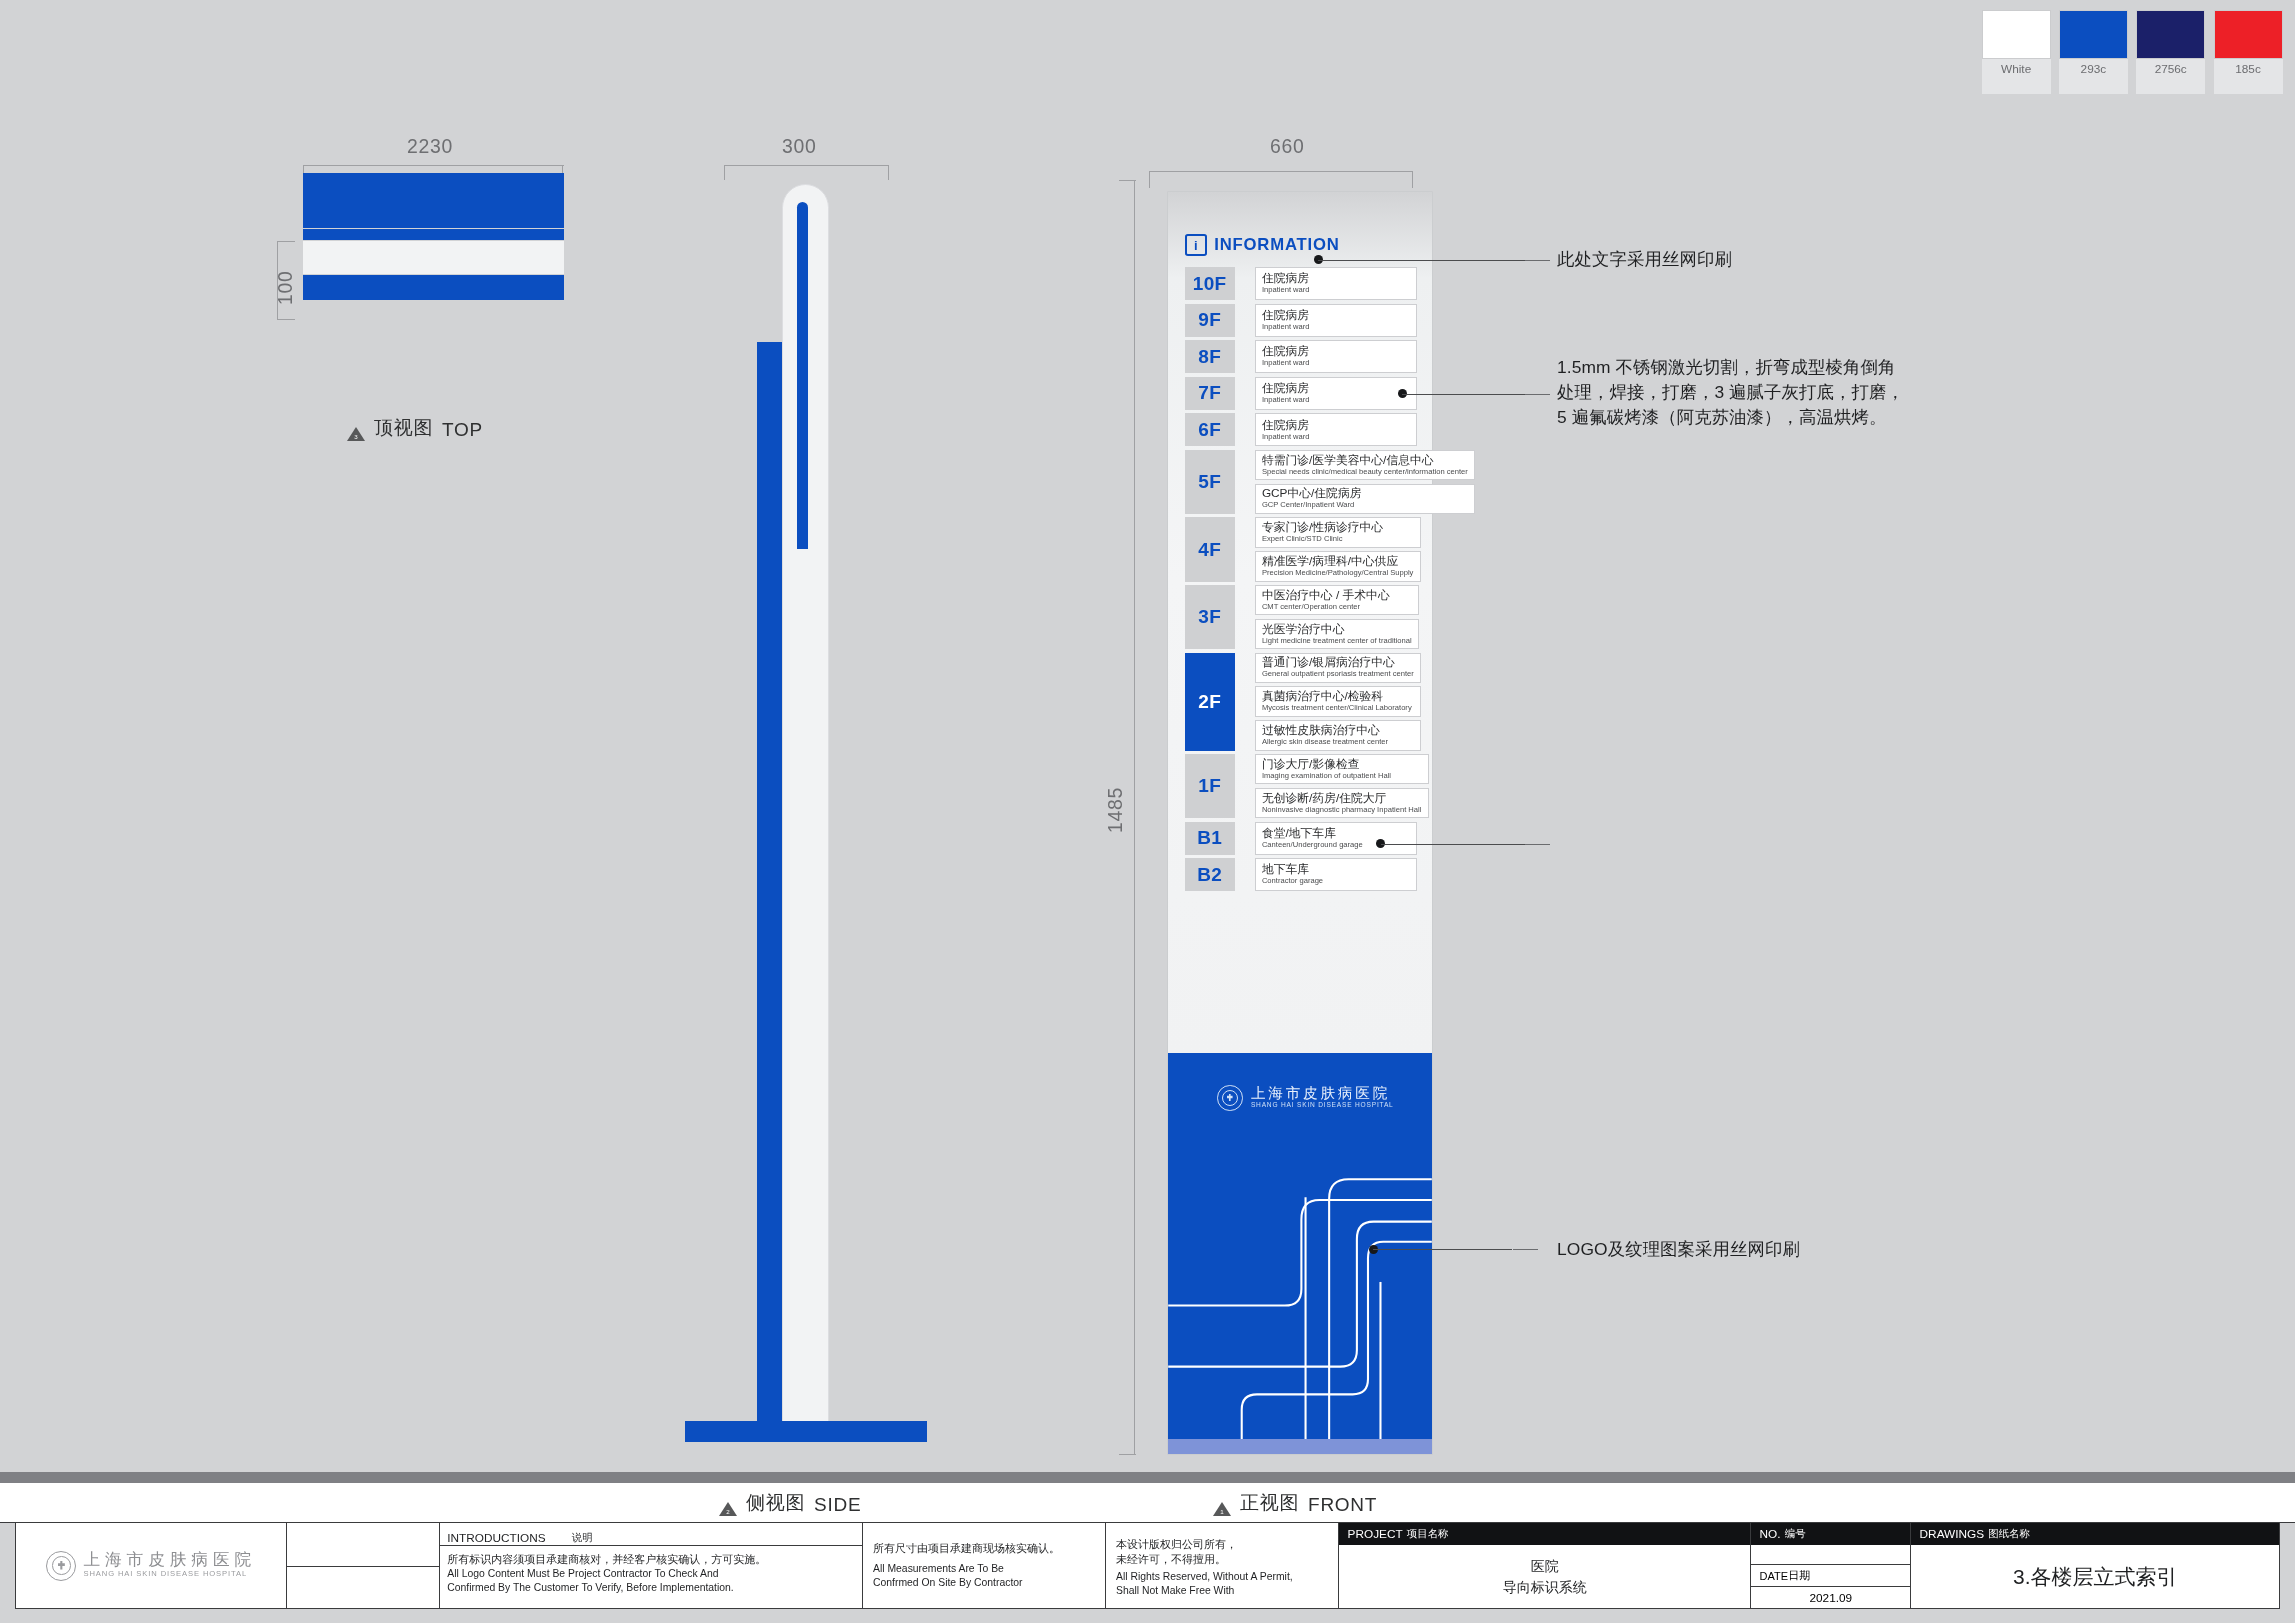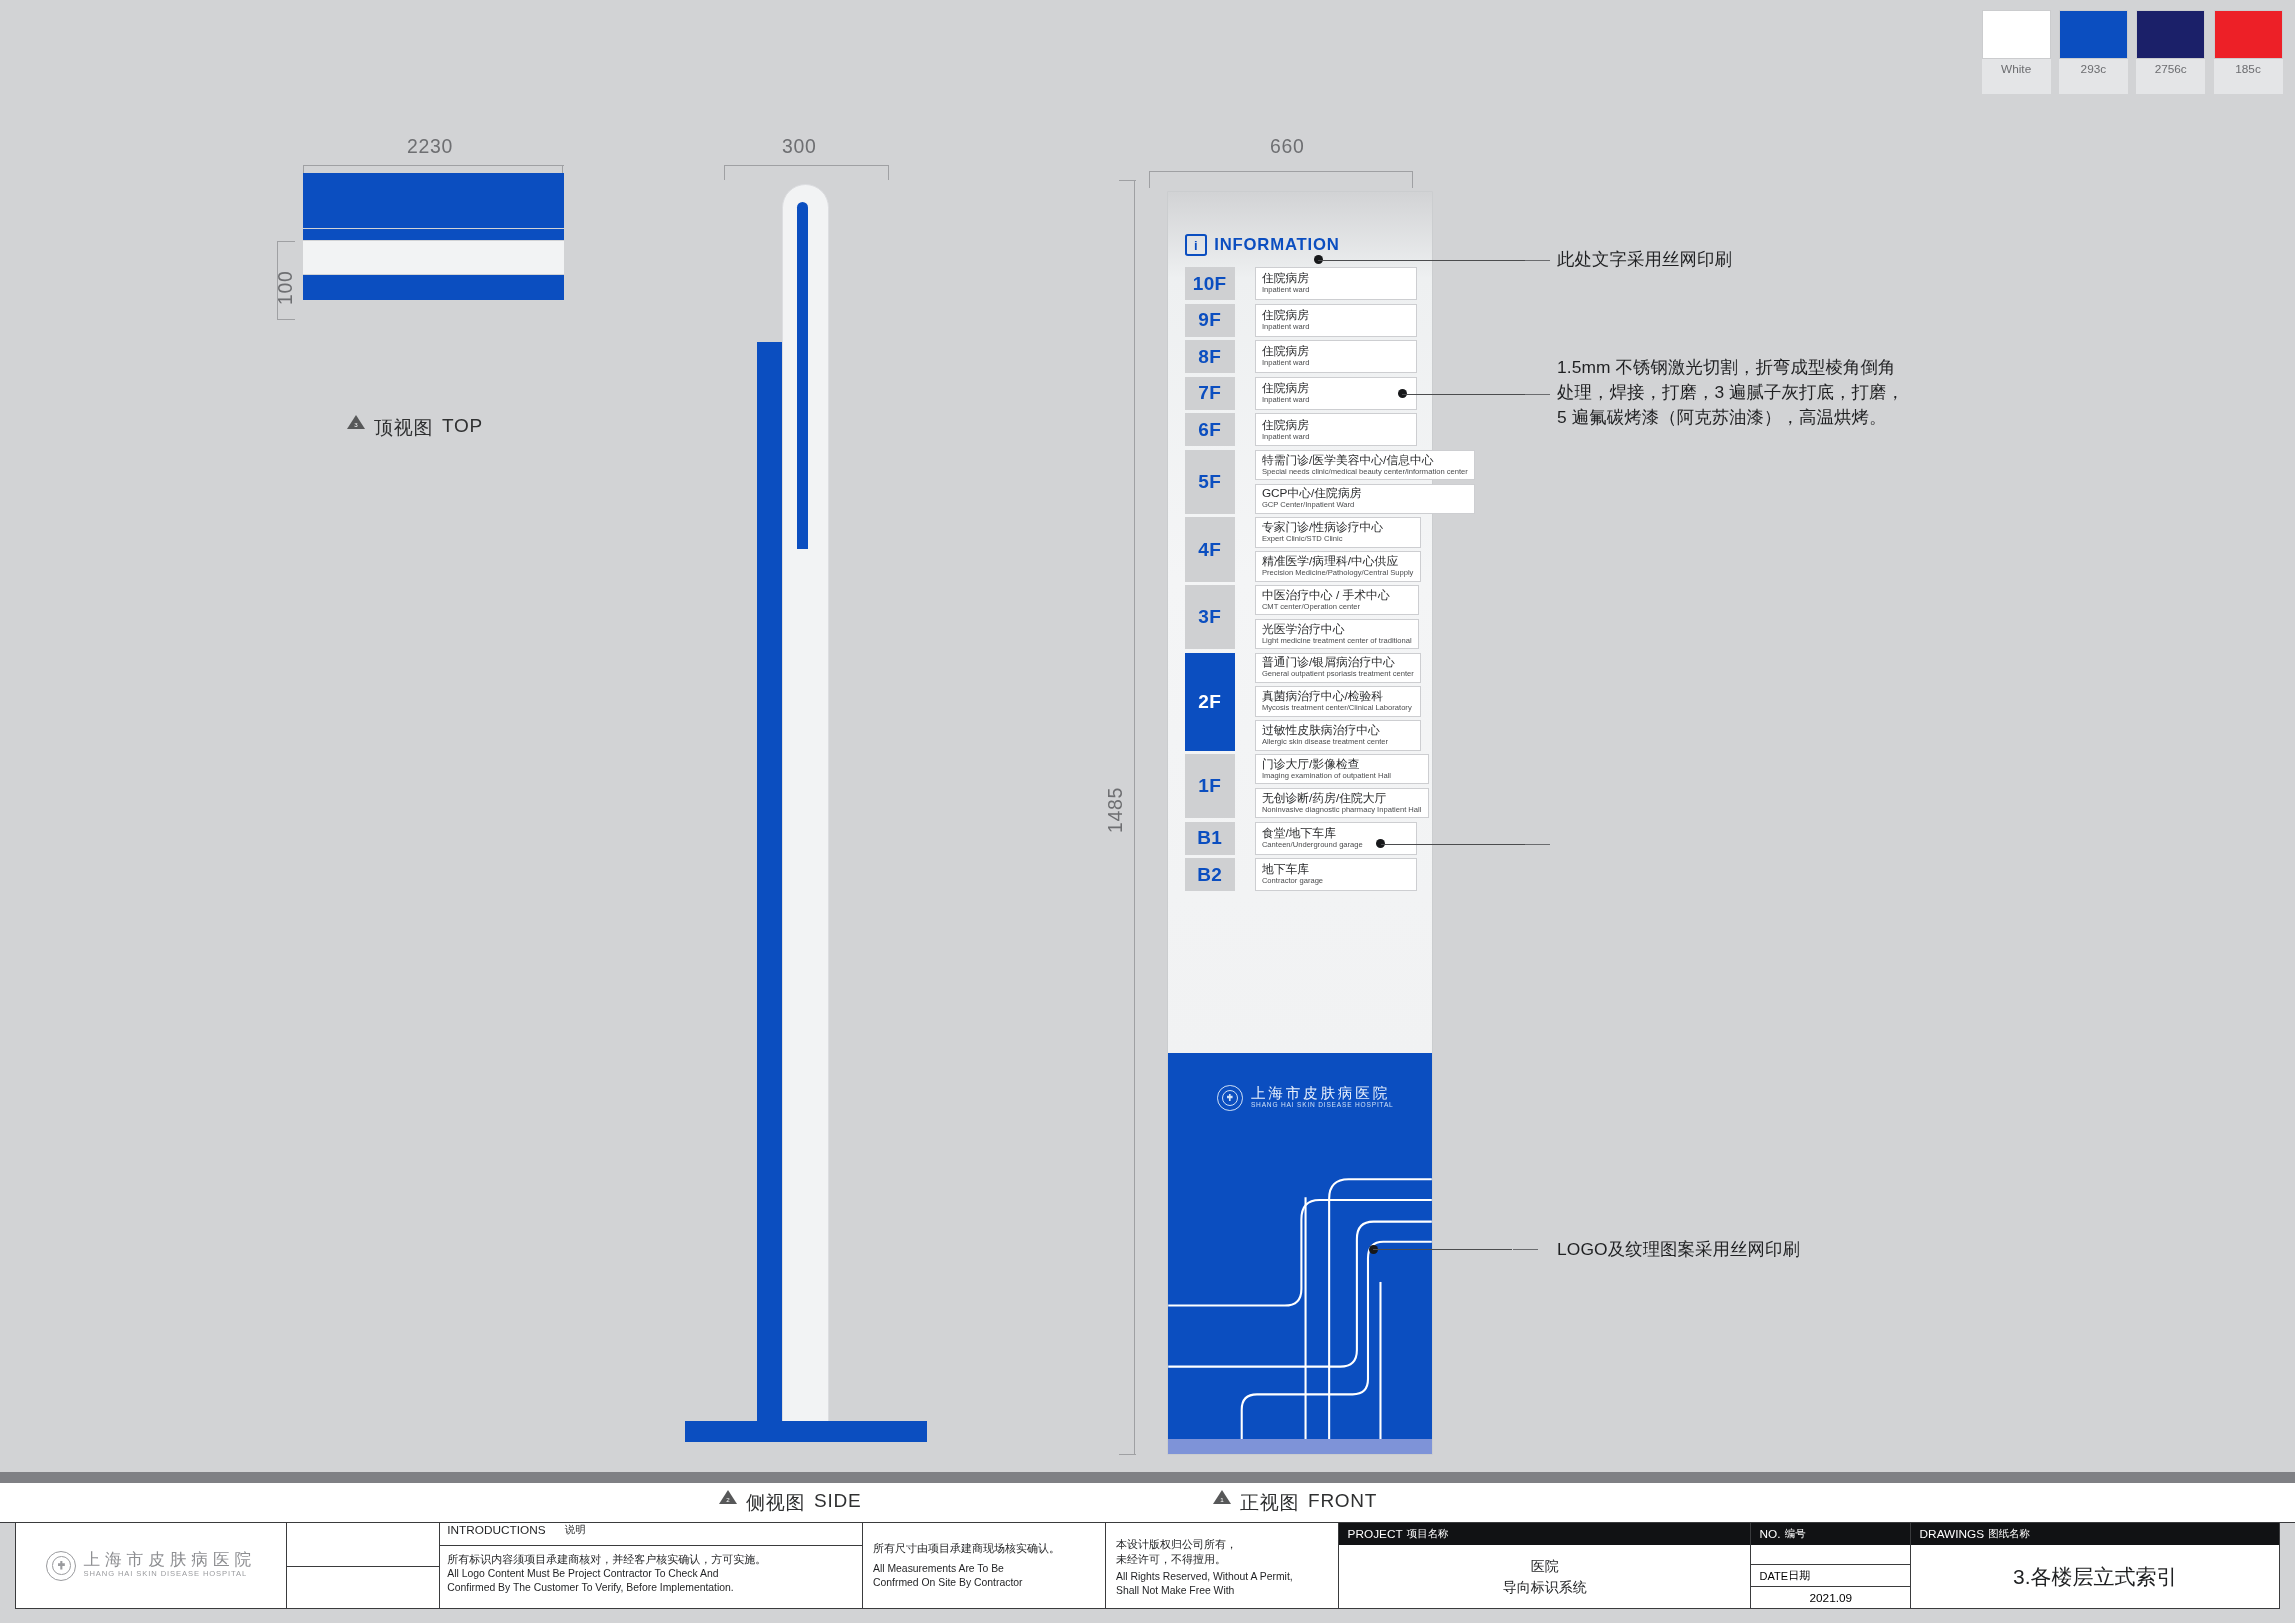--- a/index.html
+++ b/index.html
@@ -68,21 +68,21 @@
   .bp-logo{position:absolute;left:49px;top:32px;display:flex;align-items:center;gap:8.3px;}
   .bp-seal{width:23.6px;height:23.6px;border-radius:50%;border:1.1px solid #cfe0f7;position:relative;}
   .bp-seal:before{content:"";position:absolute;left:4.2px;top:4.2px;width:14px;height:14px;border-radius:50%;border:0.8px solid #cfe0f7;}
   .bp-seal:after{content:"";position:absolute;left:9px;top:7.6px;width:5.6px;height:7.6px;background:#cfe0f7;
      clip-path:polygon(35% 0,65% 0,65% 30%,100% 30%,100% 62%,65% 62%,65% 100%,35% 100%,35% 62%,0 62%,0 30%,35% 30%);}
   .bp-cn{color:#e9f1fc;font-size:14.6px;letter-spacing:2.8px;line-height:15.3px;}
   .bp-en{color:#cfe0f7;font-size:6.6px;letter-spacing:0.8px;line-height:8.3px;}
   .bp-base{position:absolute;left:0;bottom:0;width:264px;height:15.3px;background:#7e93d8;}
 
   
-  .viewcap{position:absolute;display:flex;align-items:flex-start;gap:9px;}
+  .viewcap{position:absolute;display:flex;align-items:flex-end;gap:9px;}
   .tri{width:0;height:0;border-left:9px solid transparent;border-right:9px solid transparent;
       border-bottom:14.6px solid #575859;position:relative;}
   .tri span{position:absolute;left:-2.8px;top:6.2px;width:5.6px;height:7px;color:#fff;font-size:6.2px;line-height:7px;text-align:center;}
   .viewcap .lbl{font-size:19px;color:#2f3031;letter-spacing:0.7px;}
 
   
   .leader{position:absolute;border-top:1.1px solid #4b4c4e;}
   .leaddot{position:absolute;width:9px;height:9px;border-radius:50%;background:#17181a;}
   .notetext{position:absolute;color:#1f2022;font-size:17.4px;line-height:25px;letter-spacing:0.1px;}
   .dash{position:absolute;border-top:1.1px solid #6b6c6f;width:25px;}
@@ -95,22 +95,22 @@
   .tb-logo{width:271px;display:flex;align-items:center;justify-content:center;}
   .tb-logo .seal{width:28px;height:28px;border-radius:50%;border:1.1px solid #9a9b9e;position:relative;margin-right:7px;}
   .tb-logo .seal:before{content:"";position:absolute;left:4.9px;top:4.9px;width:16.7px;height:16.7px;border-radius:50%;border:0.9px solid #9a9b9e;}
   .tb-logo .seal:after{content:"";position:absolute;left:10.4px;top:9px;width:7px;height:9px;background:#9a9b9e;
      clip-path:polygon(35% 0,65% 0,65% 30%,100% 30%,100% 62%,65% 62%,65% 100%,35% 100%,35% 62%,0 62%,0 30%,35% 30%);}
   .tb-logo .cn{color:#8d8e91;font-size:16.7px;letter-spacing:4.9px;line-height:18px;}
   .tb-logo .en{color:#9a9b9e;font-size:7.6px;letter-spacing:0.9px;line-height:10.4px;}
   .tb-blank{width:153px;position:relative;}
   .tb-blank .midline{position:absolute;left:0;right:0;top:50%;border-top:1.1px solid #3a3b3d;}
   .tb-intro{width:423px;}
-  .tb-intro .hdr{height:22px;border-bottom:1.1px solid #3a3b3d;display:flex;align-items:flex-start;padding-left:7px;
-      font-size:11.8px;color:#1f2022;gap:15px;}
+  .tb-intro .hdr{height:22px;border-bottom:1.1px solid #3a3b3d;display:flex;align-items:flex-end;padding-left:7px;
+      font-size:11.8px;color:#1f2022;gap:22px;}
   .tb-intro .bd{padding:5.6px 7px 0 7px;}
   .noteCN{font-size:11px;color:#1f2022;line-height:15.3px;}
   .noteEN{font-size:10.4px;color:#1f2022;line-height:14px;}
   .tb-note{width:243px;padding:18px 8.3px 0 9.7px;box-sizing:border-box;}
   .tb-note4{width:233px;padding:14px 8.3px 0 9.7px;box-sizing:border-box;}
   .tb-proj{flex:1;display:flex;flex-direction:column;}
   .tb-proj .hdr{height:22px;background:#111214;color:#fff;font-size:11.8px;display:flex;align-items:center;padding-left:8.3px;}
   .tb-proj .bd{flex:1;display:flex;align-items:center;justify-content:center;text-align:center;
       font-size:14px;color:#1f2022;line-height:21px;}
   .tb-no{width:160px;display:flex;flex-direction:column;}

